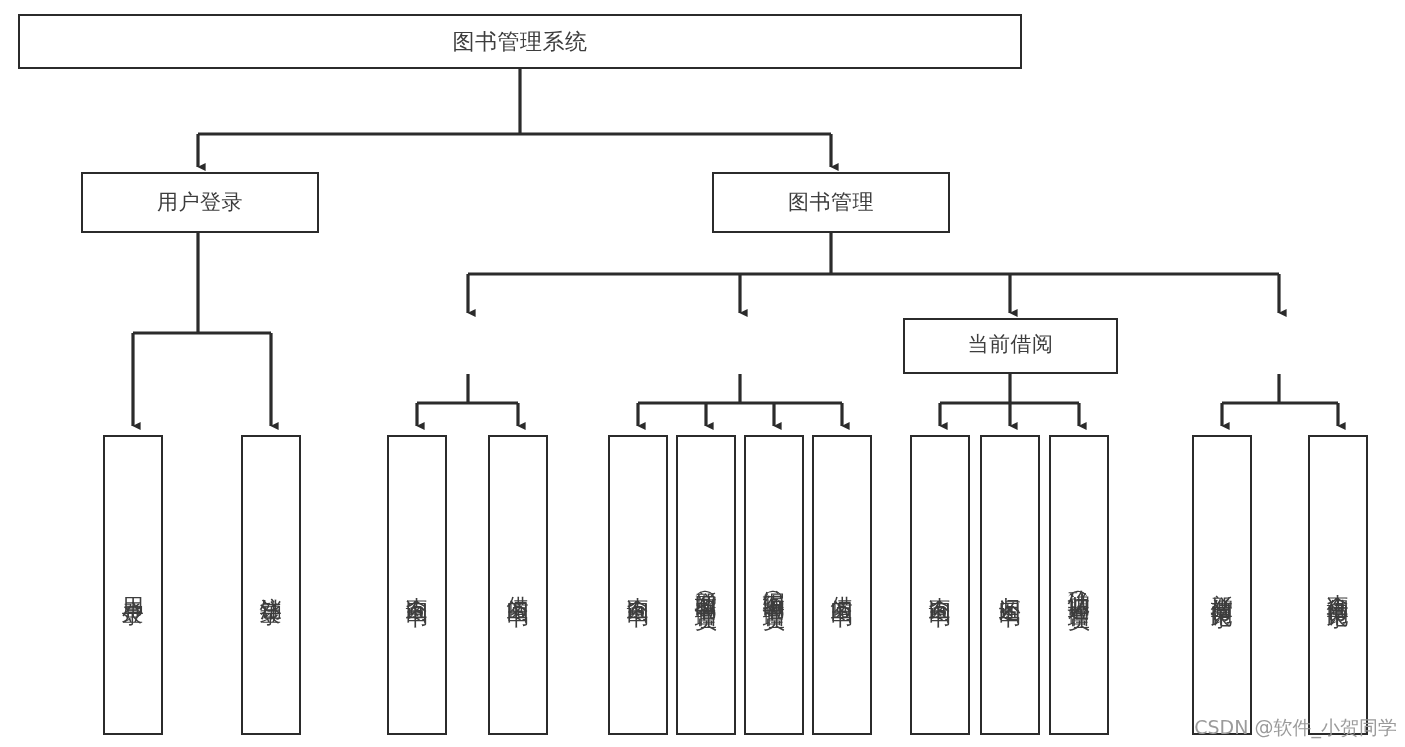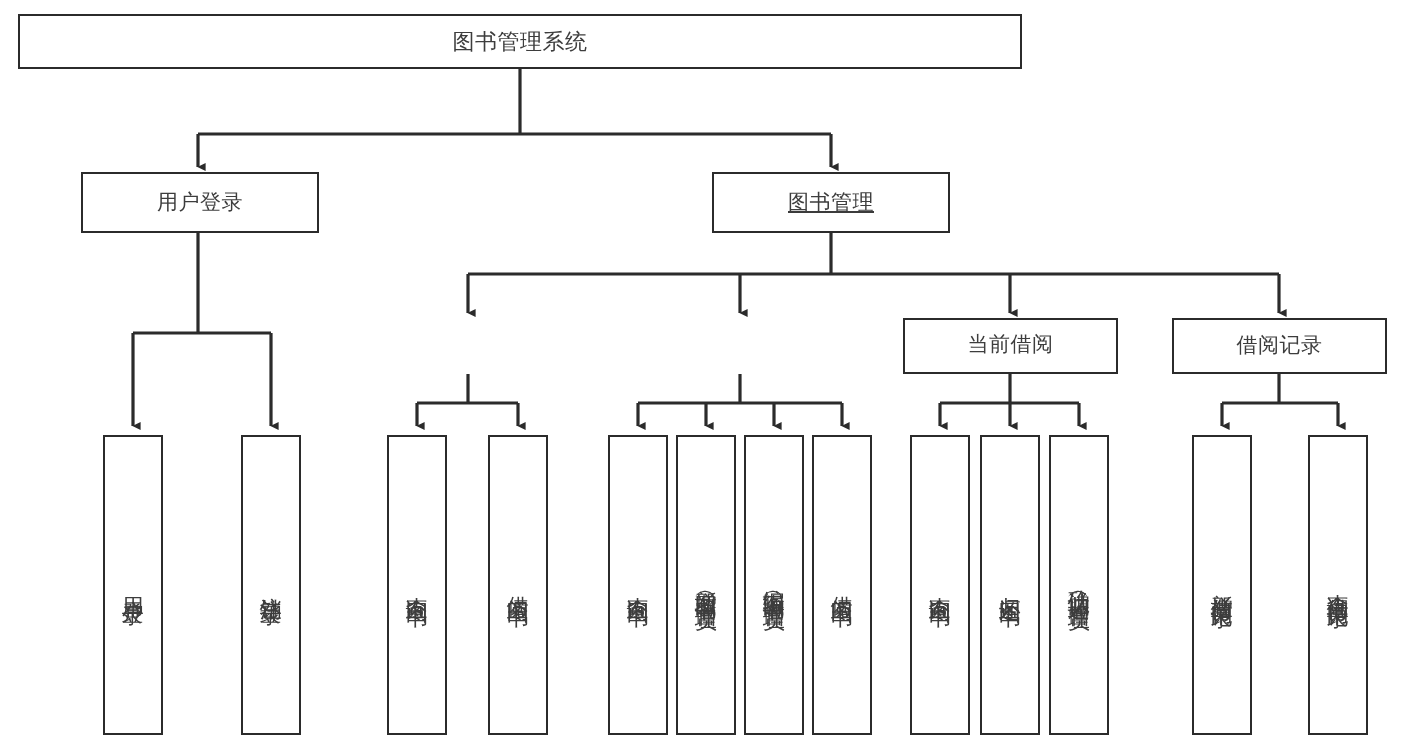--- a/index.html
+++ b/index.html
@@ -132,29 +132,26 @@
     </g>
   </svg>
 
   <div class="node root" style="left:18px; top:14px; width:1004px; height:55px;">
     <span class="node-label">图书管理系统</span>
   </div>
 
   <div class="node level2" style="left:81px; top:172px; width:238px; height:61px;">
     <span class="node-label">用户登录</span>
   </div>
-  <div class="node level2" style="left:712px; top:172px; width:238px; height:61px;text-decoration:underline;">
+  <div class="node level2" style="left:712px; top:172px; width:238px; height:61px;">
     <span class="node-label">图书管理</span>
   </div>
 
   <div class="node level3" style="left:903px; top:318px; width:215px; height:56px;font-family:Liberation Mono, monospace;">
     <span class="node-label">当前借阅</span>
-  </div>
-  <div class="node level3" style="left:1172px; top:318px; width:215px; height:56px;">
-    <span class="node-label">借阅记录</span>
   </div>
 
   <div class="node leaf" style="left:103px; top:435px; width:60px; height:300px;">
     <span class="node-label">用户登录</span>
   </div>
   <div class="node leaf" style="left:241px; top:435px; width:60px; height:300px;">
     <span class="node-label">注销登录</span>
   </div>
 
   <div class="node leaf" style="left:387px; top:435px; width:60px; height:300px;">
@@ -187,14 +184,15 @@
     <span class="node-label">确认归还（管理员）</span>
   </div>
 
   <div class="node leaf" style="left:1192px; top:435px; width:60px; height:300px;">
     <span class="node-label">新增借阅记录</span>
   </div>
   <div class="node leaf" style="left:1308px; top:435px; width:60px; height:300px;">
     <span class="node-label">查询借阅记录</span>
   </div>
 
+  <div id="watermark">CSDN @软件_小贺同学</div>
 
 </div>
 
 </body></html>

